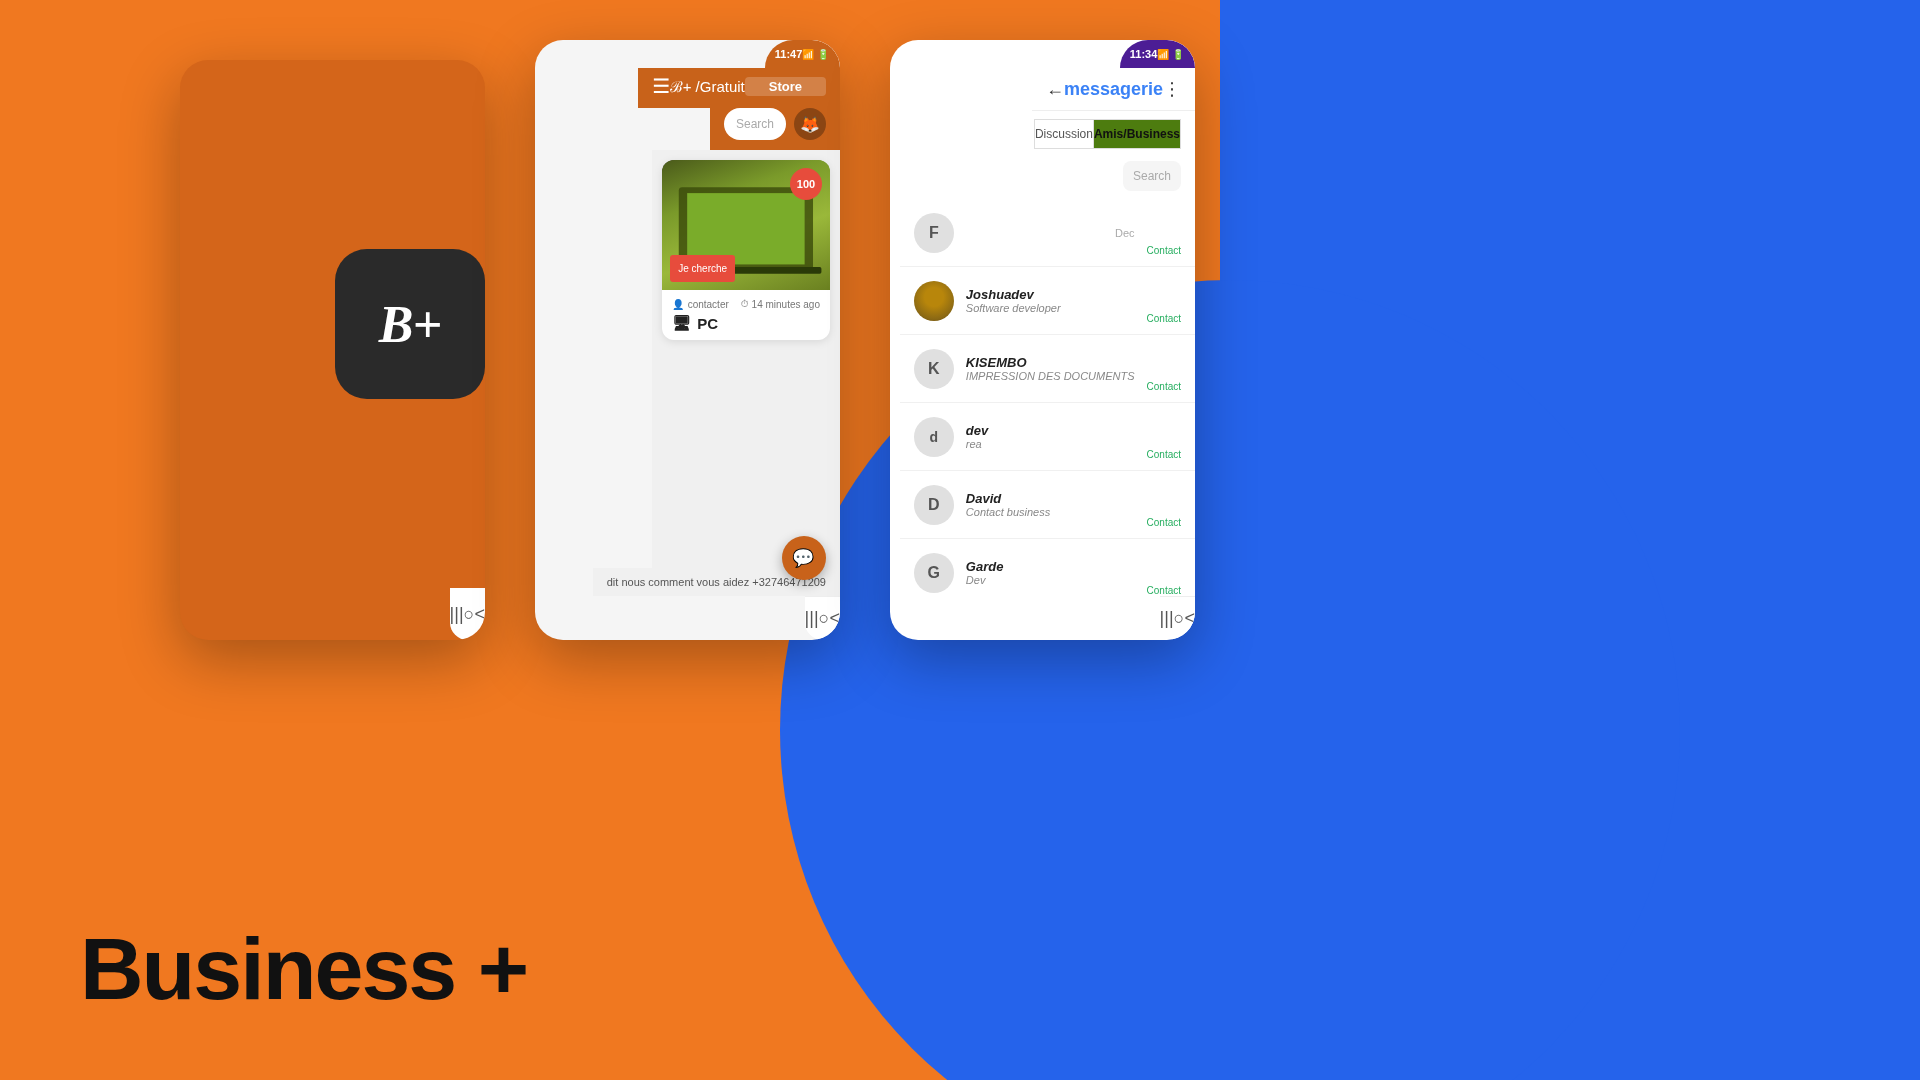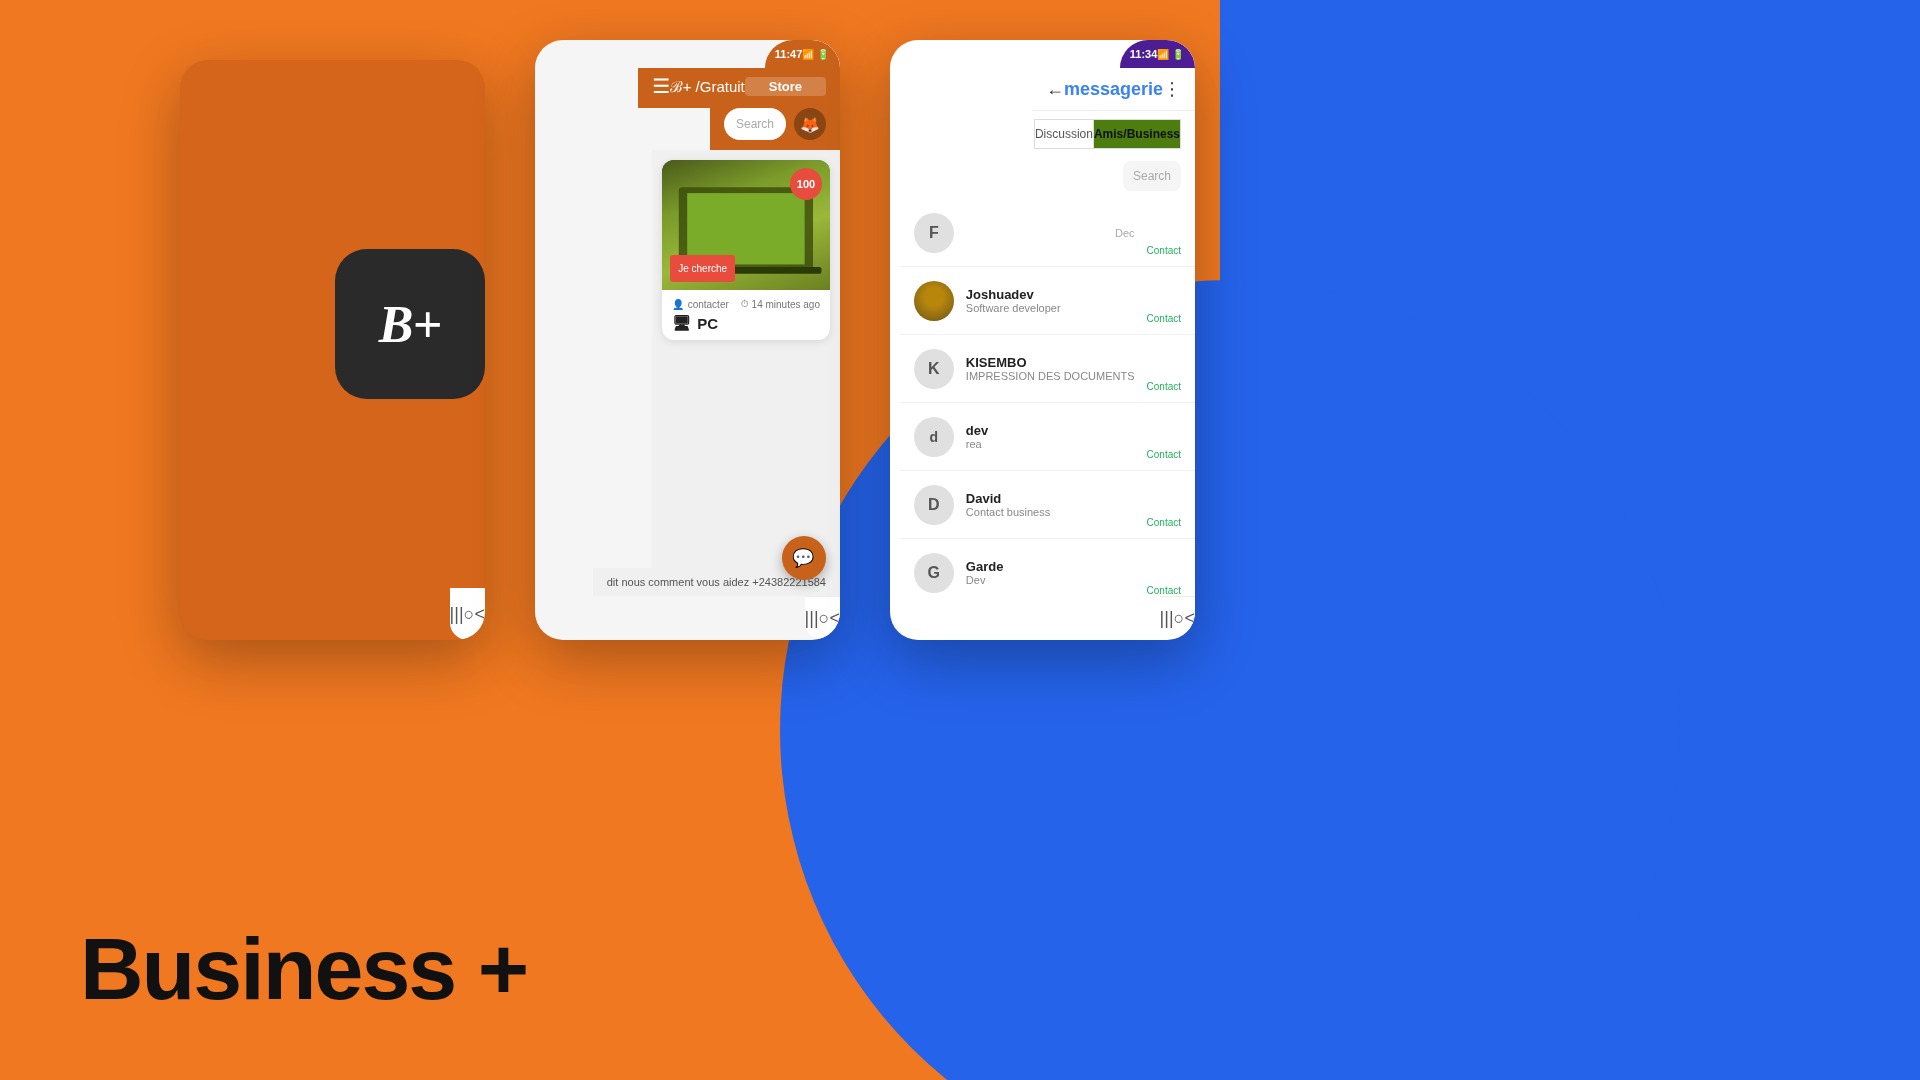--- a/index.html
+++ b/index.html
@@ -380,20 +380,21 @@
       display: flex;
       align-items: center;
       justify-content: center;
       font-size: 16px;
       font-weight: 600;
       color: #555;
       flex-shrink: 0;
     }
     .contact-info {
       flex: 1;
+      font-style: italic;
     }
     .contact-name {
       font-size: 13px;
       font-weight: 600;
       color: #222;
     }
     .contact-sub {
       font-size: 11px;
       color: #888;
     }
@@ -502,21 +503,21 @@
             </span>
           </div>
           <div class="feed-title">
             <span>🖥</span>
             <span>PC</span>
           </div>
         </div>
       </div>
     </div>
 
-    <div class="phone-bottom-text">dit nous comment vous aidez +24382221584</div>
+    <div class="phone-bottom-text">dit nous comment vous aidez +32746471209</div>
 
     <div class="fab-button">💬</div>
 
     <div class="phone-nav-bottom">
       <span class="nav-icon">|||</span>
       <span class="nav-icon">○</span>
       <span class="nav-icon">&lt;</span>
     </div>
   </div>
 

